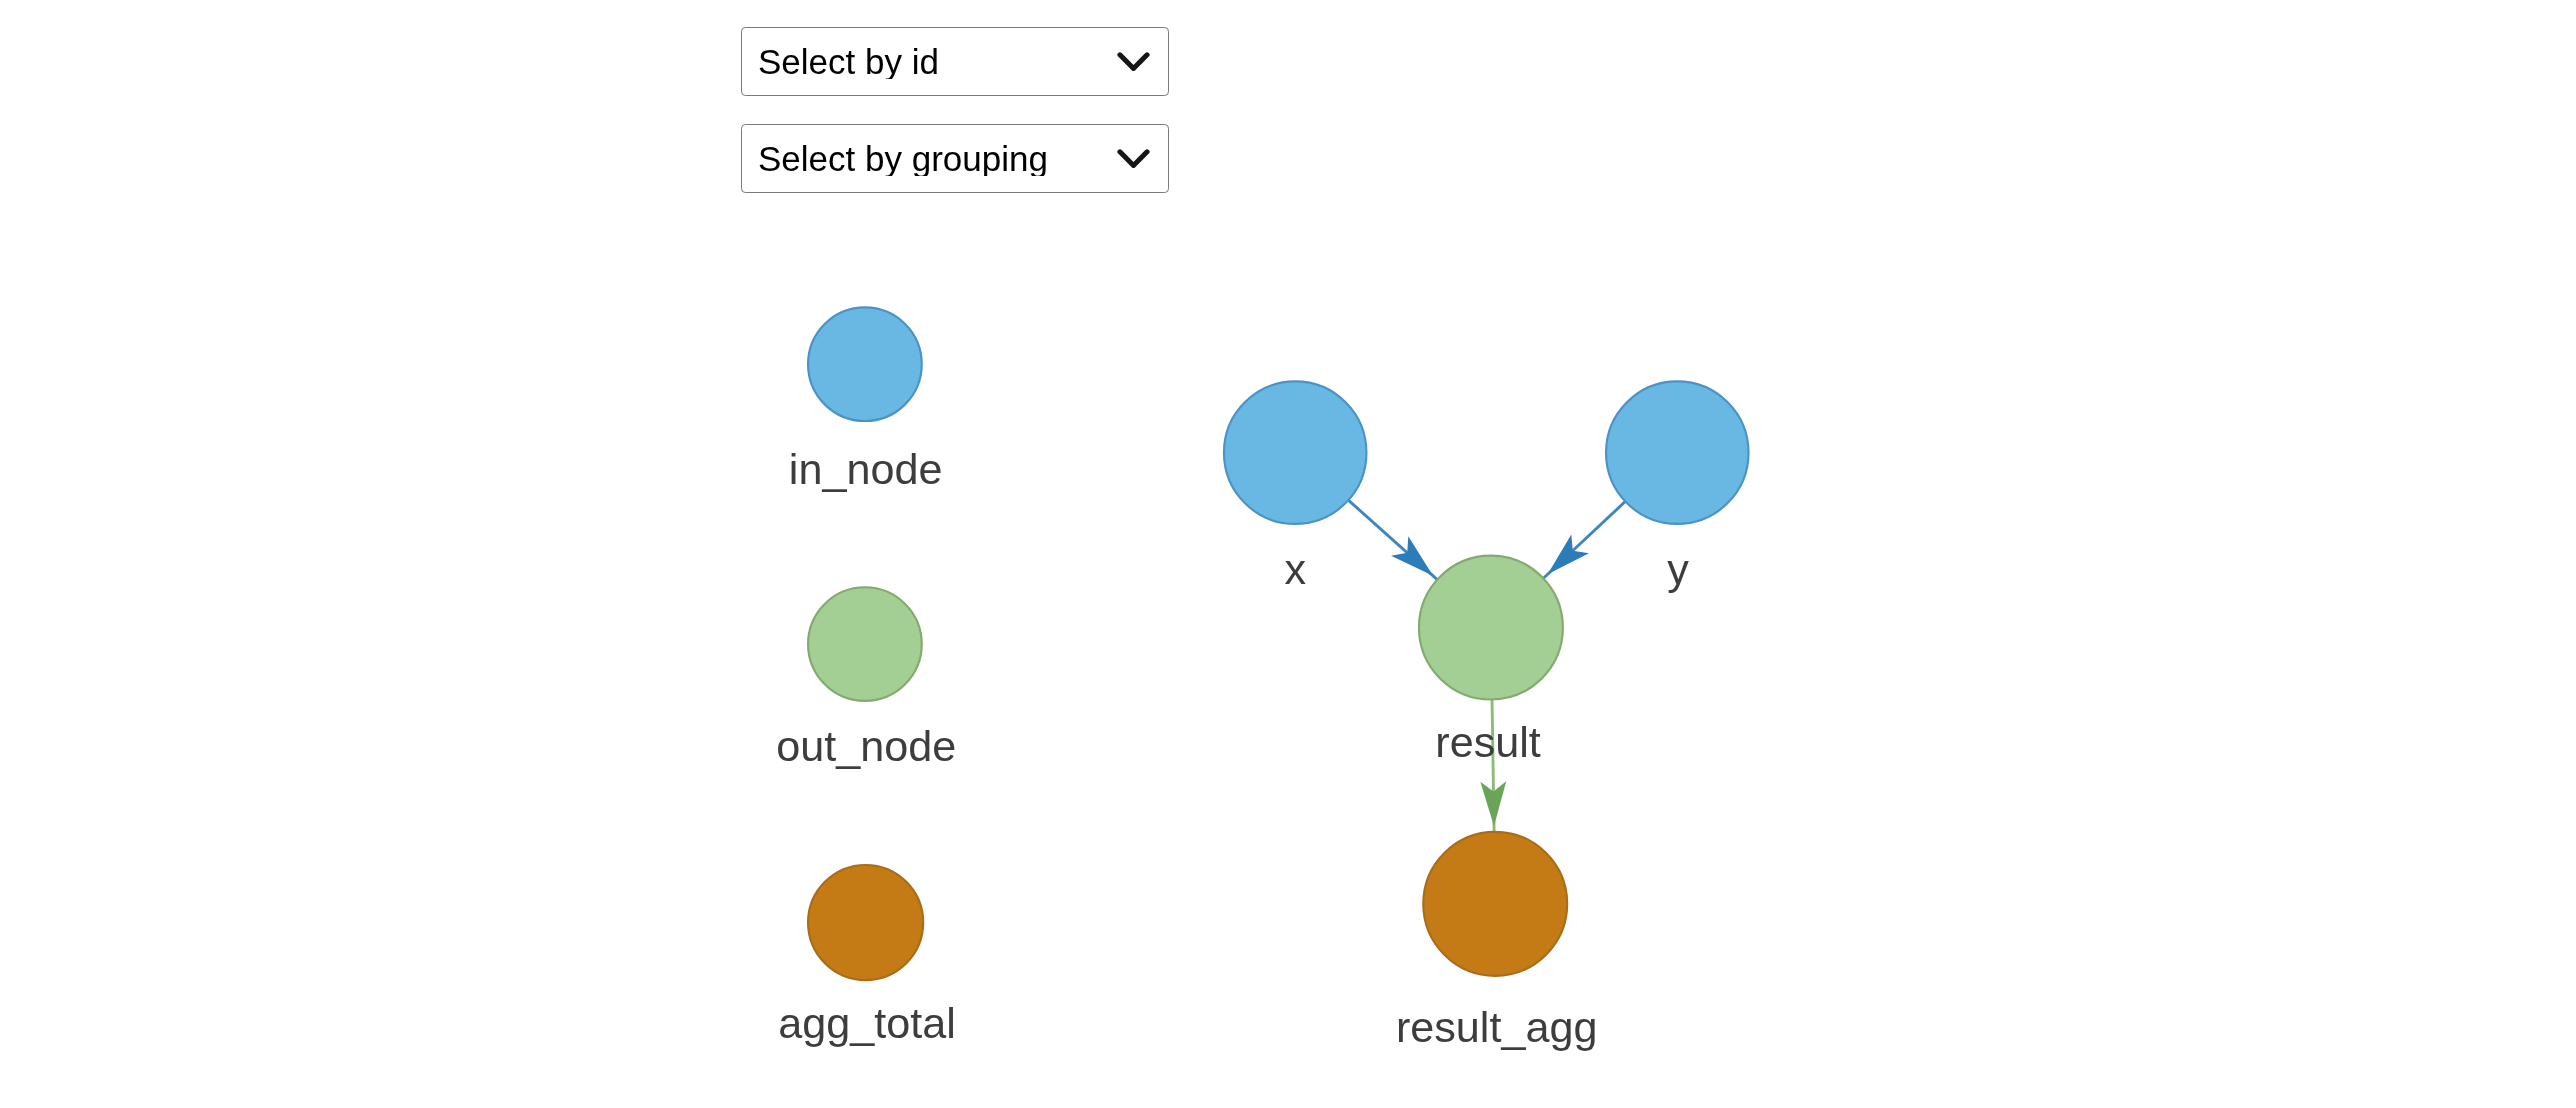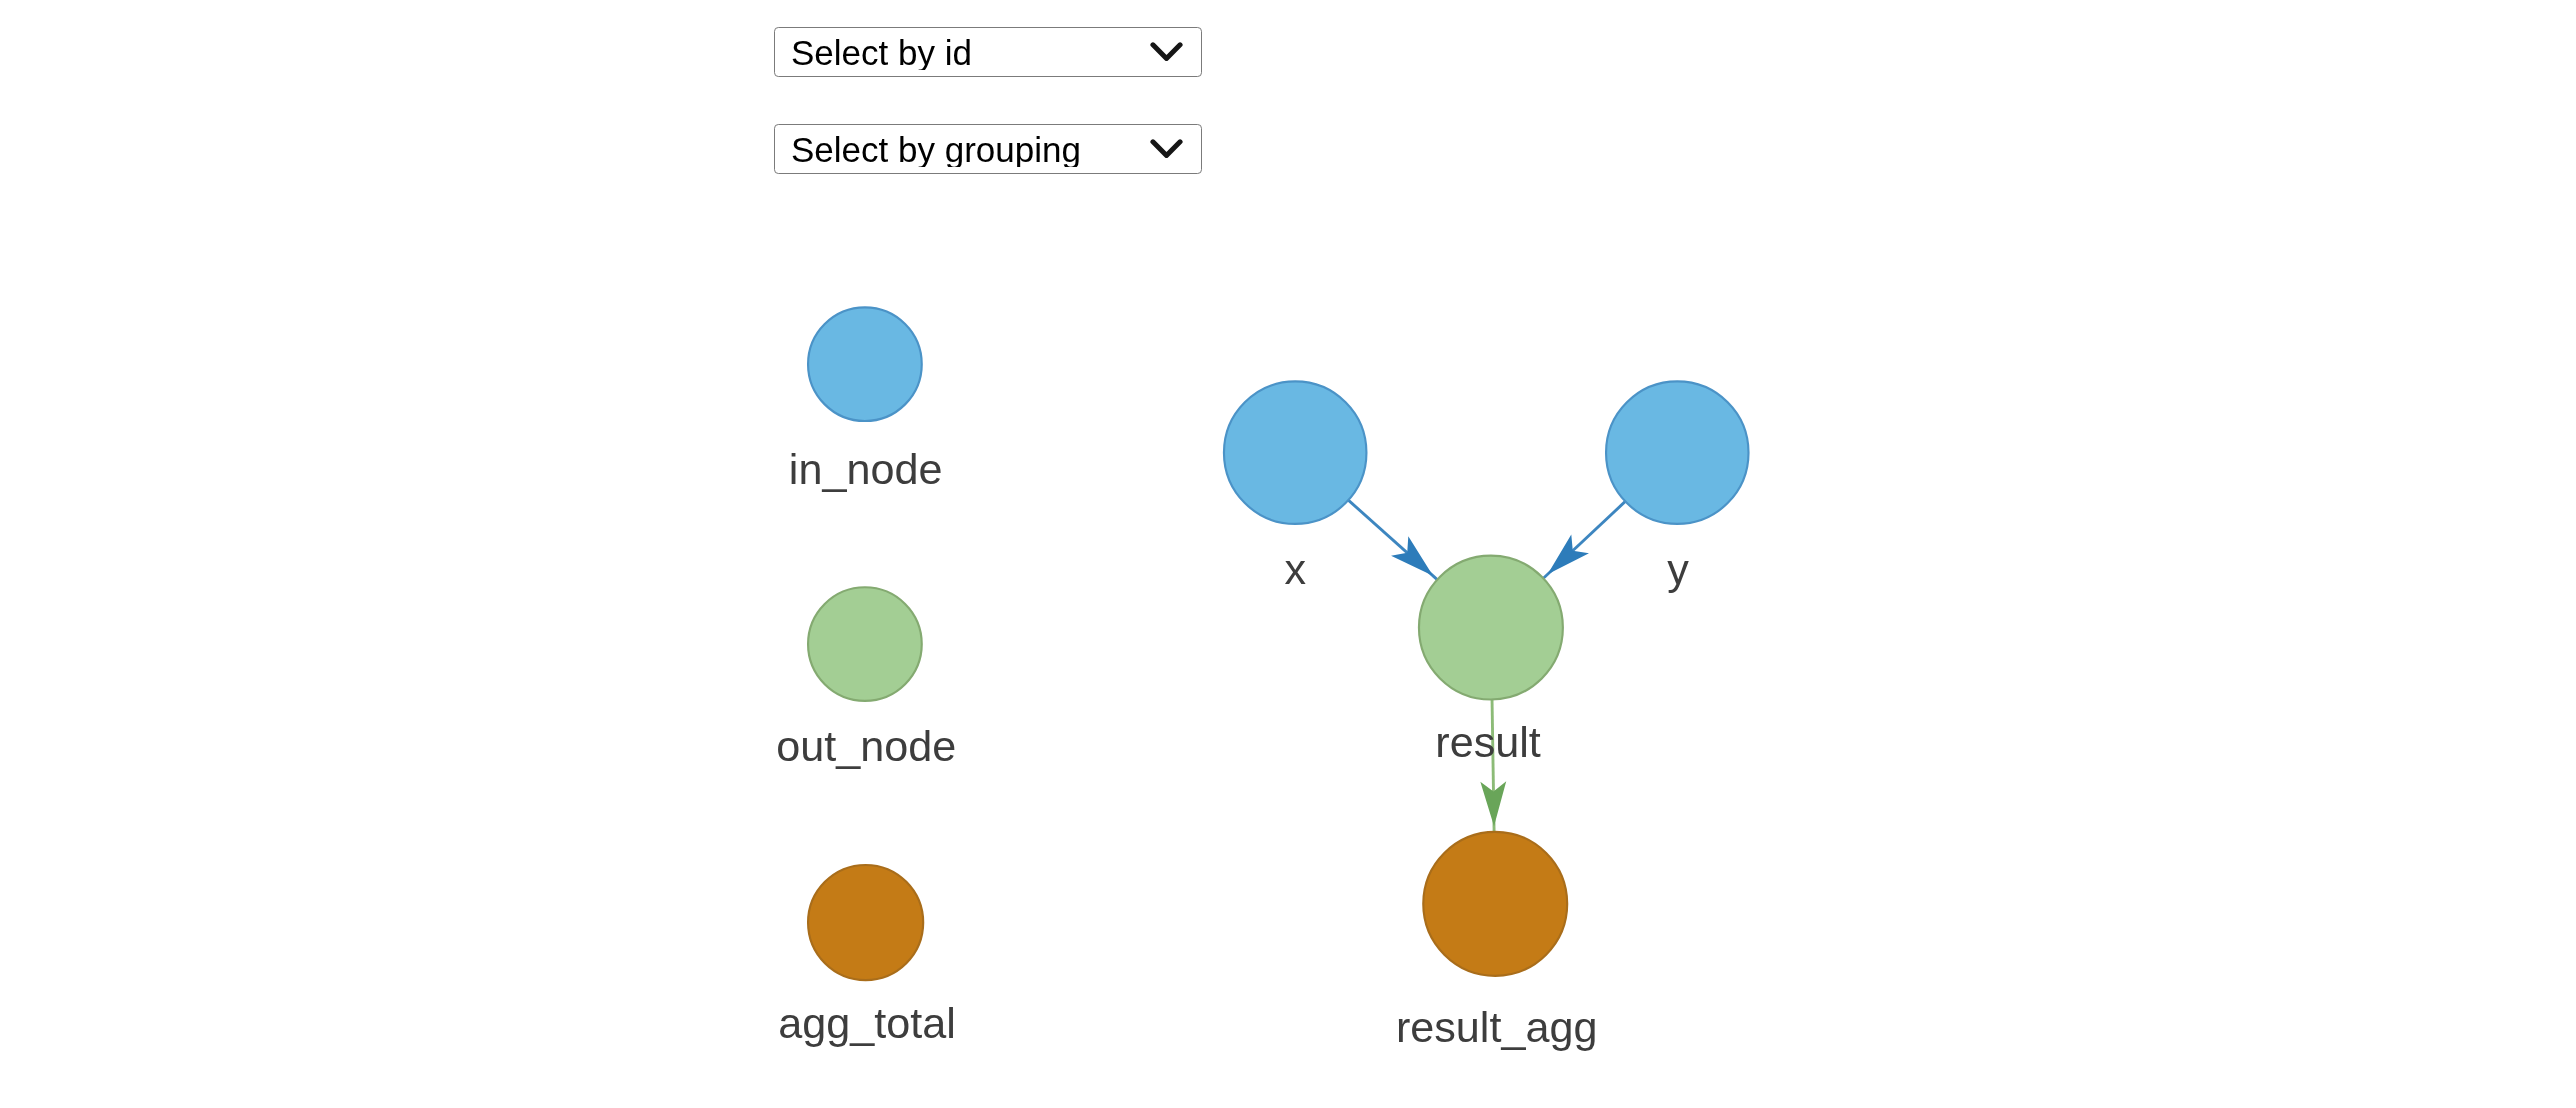--- a/index.html
+++ b/index.html
@@ -12,23 +12,23 @@
   }
   .stage {
     position: relative;
     width: 2576px;
     height: 1109px;
     background: #ffffff;
     overflow: hidden;
   }
   .select-wrap {
     position: absolute;
-    left: 774px;
+    left: 741px;
     width: 428px;
-    height: 50px;
+    height: 69px;
   }
   .select-wrap.first  { top: 27px;  }
   .select-wrap.second { top: 124px; border-radius: 20px; }
   .select-wrap select {
     -webkit-appearance: none;
     appearance: none;
     width: 100%;
     height: 100%;
     box-sizing: border-box;
     border: 1.4px solid #7b7b7b;

